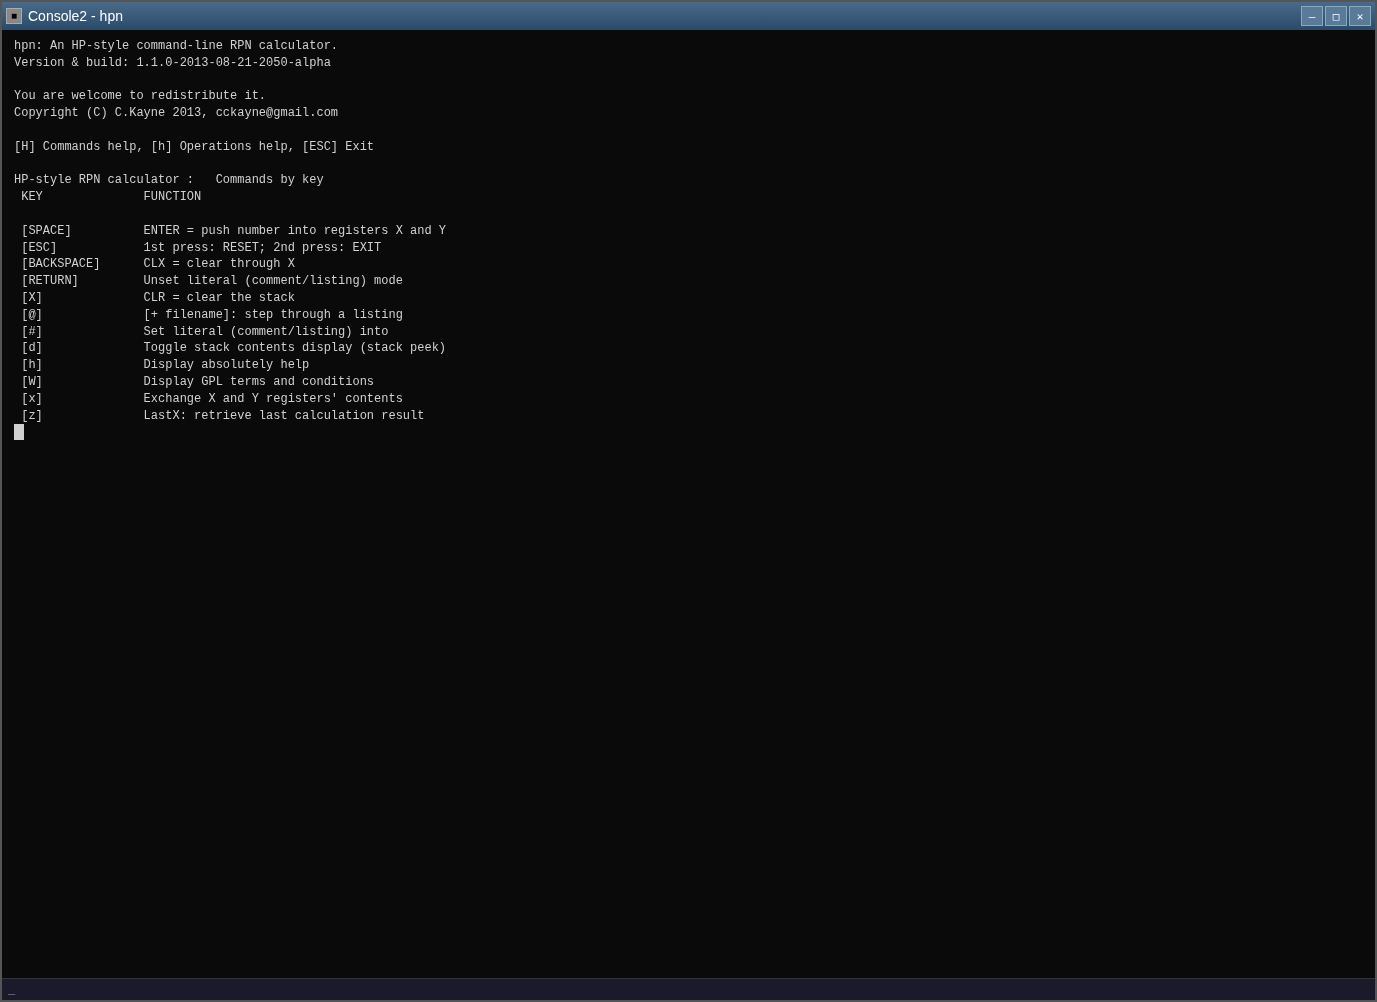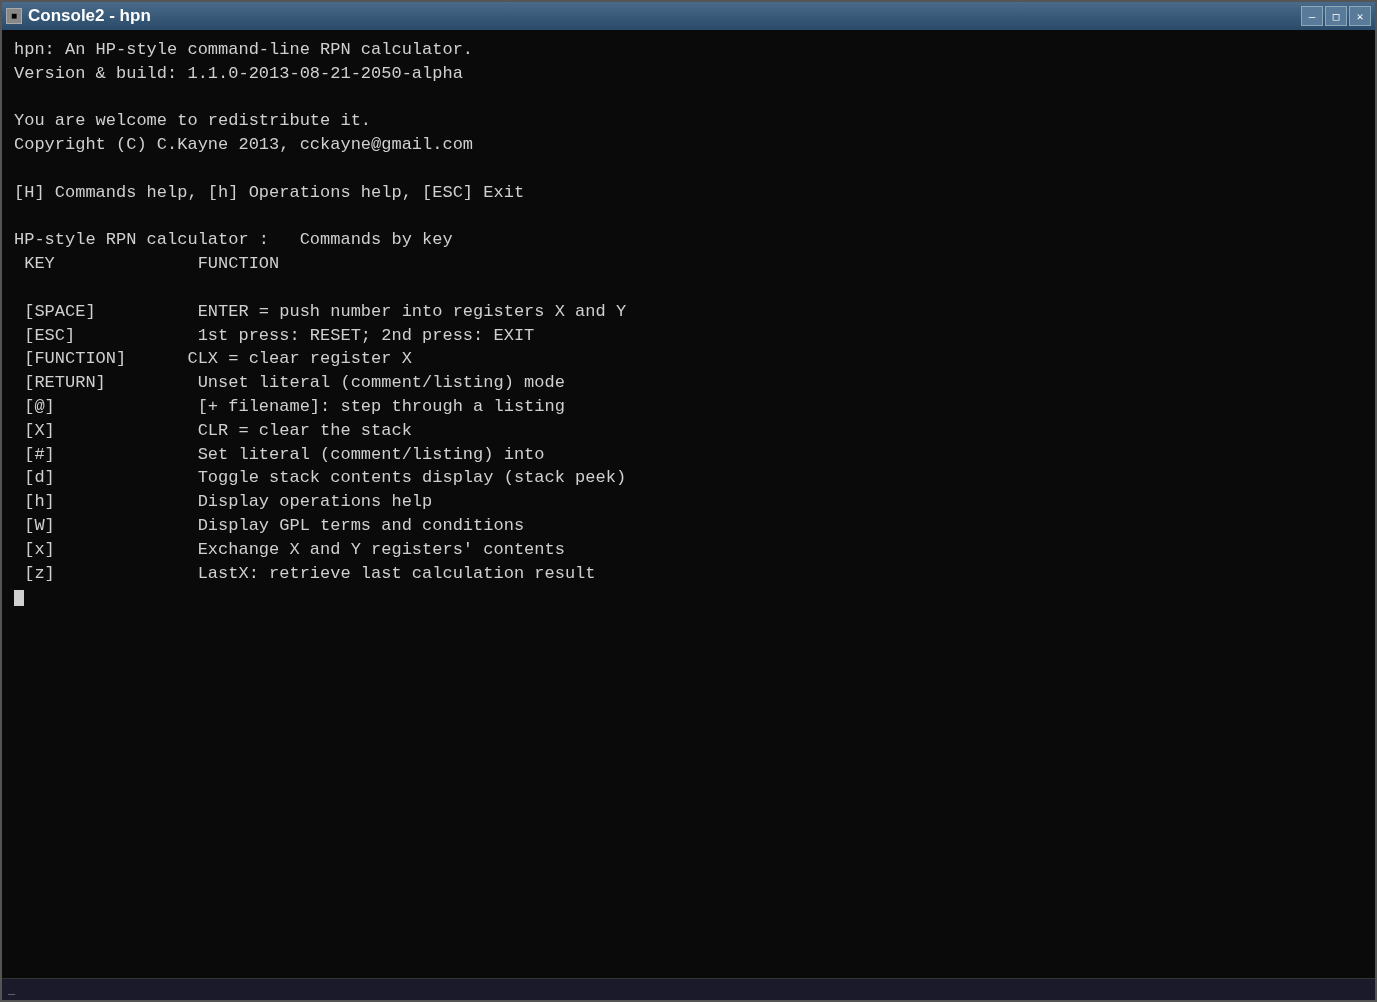--- a/index.html
+++ b/index.html
@@ -48,23 +48,23 @@
       border: 1px solid #aaa;
       display: flex;
       align-items: center;
       justify-content: center;
       font-size: 10px;
       color: #000;
     }
 
     .title-text {
       color: white;
-      font-size: 17px;
+      font-size: 14px;
       font-family: 'Segoe UI', Arial, sans-serif;
-      font-weight: bold;
+      font-weight: normal;
     }
 
     .title-buttons {
       display: flex;
       gap: 2px;
     }
 
     .title-btn {
       width: 22px;
       height: 20px;
@@ -77,21 +77,21 @@
       justify-content: center;
       cursor: pointer;
       font-family: 'Webdings', monospace;
     }
 
     .terminal-body {
       flex: 1;
       background: #0a0a0a;
       color: #d0d0d0;
       font-family: 'Courier New', Courier, monospace;
-      font-size: 17px;
+      font-size: 12px;
       line-height: 1.4;
       padding: 8px 12px;
       overflow: hidden;
     }
 
     .terminal-line {
       white-space: pre;
       display: block;
     }
 
@@ -154,27 +154,27 @@
       <span class="terminal-line">You are welcome to redistribute it.</span>
       <span class="terminal-line">Copyright (C) C.Kayne 2013, cckayne@gmail.com</span>
       <span class="terminal-line empty">&nbsp;</span>
       <span class="terminal-line">[H] Commands help, [h] Operations help, [ESC] Exit</span>
       <span class="terminal-line empty">&nbsp;</span>
       <span class="terminal-line">HP-style RPN calculator :   Commands by key</span>
       <span class="terminal-line"> KEY              FUNCTION</span>
       <span class="terminal-line empty">&nbsp;</span>
       <span class="terminal-line"> [SPACE]          ENTER = push number into registers X and Y</span>
       <span class="terminal-line"> [ESC]            1st press: RESET; 2nd press: EXIT</span>
-      <span class="terminal-line"> [FUNCTION]      CLX = clear register X</span>
+      <span class="terminal-line"> [BACKSPACE]      CLX = clear through X</span>
       <span class="terminal-line"> [RETURN]         Unset literal (comment/listing) mode</span>
+      <span class="terminal-line"> [X]              CLR = clear the stack</span>
       <span class="terminal-line"> [@]              [+ filename]: step through a listing</span>
-      <span class="terminal-line"> [X]              CLR = clear the stack</span>
       <span class="terminal-line"> [#]              Set literal (comment/listing) into</span>
       <span class="terminal-line"> [d]              Toggle stack contents display (stack peek)</span>
-      <span class="terminal-line"> [h]              Display operations help</span>
+      <span class="terminal-line"> [h]              Display absolutely help</span>
       <span class="terminal-line"> [W]              Display GPL terms and conditions</span>
       <span class="terminal-line"> [x]              Exchange X and Y registers' contents</span>
       <span class="terminal-line"> [z]              LastX: retrieve last calculation result</span>
       <span class="terminal-line"><span class="cursor-block"></span></span>
     </div>
 
   <div class="status-bar">
     <span class="status-text">_</span>
   </div>
 </div>

